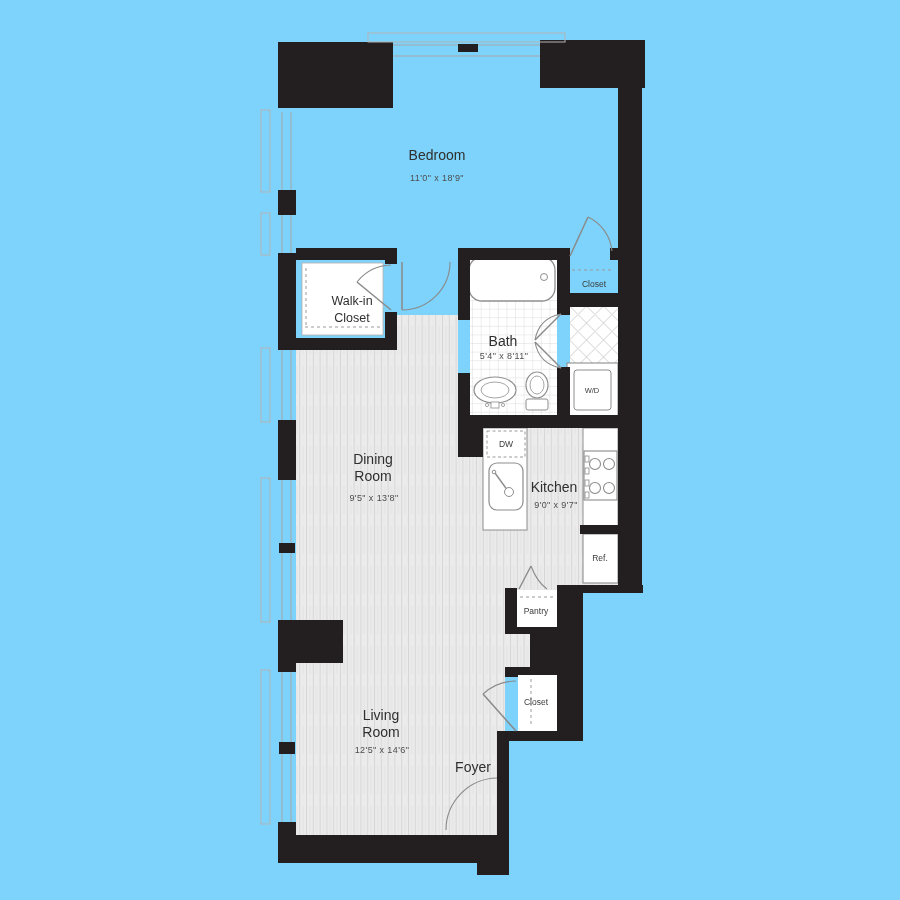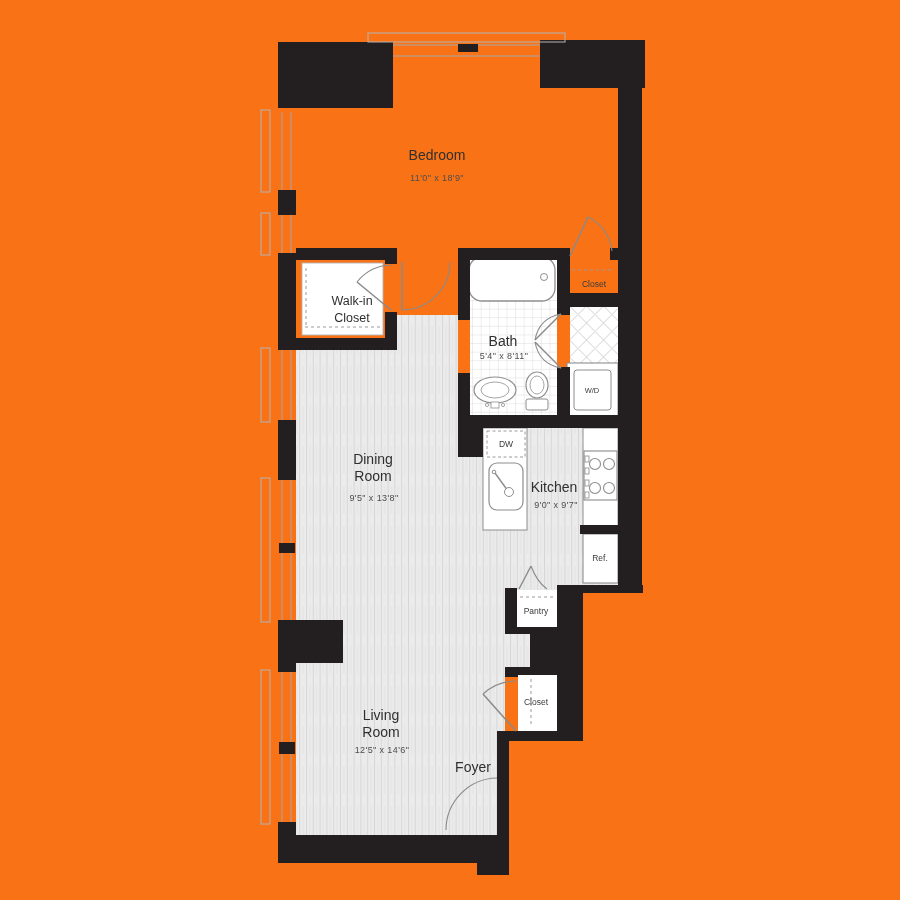--- a/index.html
+++ b/index.html
@@ -1,16 +1,16 @@
 <!DOCTYPE html>
 <html><head>
 <meta charset="utf-8">
 <style>
   html,body{margin:0;padding:0;background:#ffffff;}
-  .stage{position:relative;width:900px;height:900px;background:#f97316;overflow:hidden;
+  .stage{position:relative;width:900px;height:900px;background:#7dd3fc;overflow:hidden;
          font-family:"Liberation Sans", sans-serif;}
   svg{position:absolute;left:0;top:0;}
   text{font-family:"Liberation Sans", sans-serif;fill:#2f2f2f;}
   .room-label{font-size:14px;}
   .room-label-sm{font-size:12.5px;}
   .dim-label{font-size:9px;fill:#4d4d4d;letter-spacing:0.4px;}
   .fix-label{font-size:8.5px;fill:#3a3a3a;}
   .tiny-label{font-size:7.5px;fill:#3a3a3a;}
 </style>
 </head>

